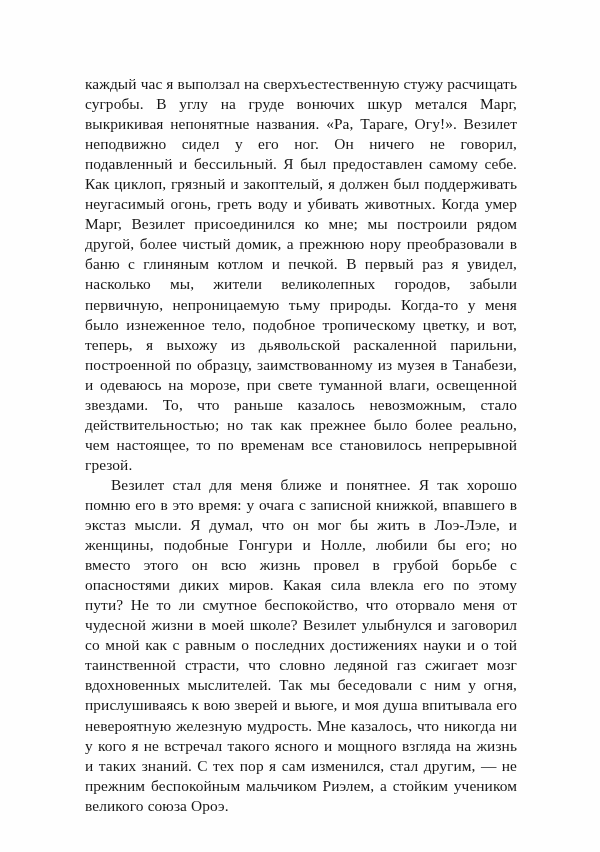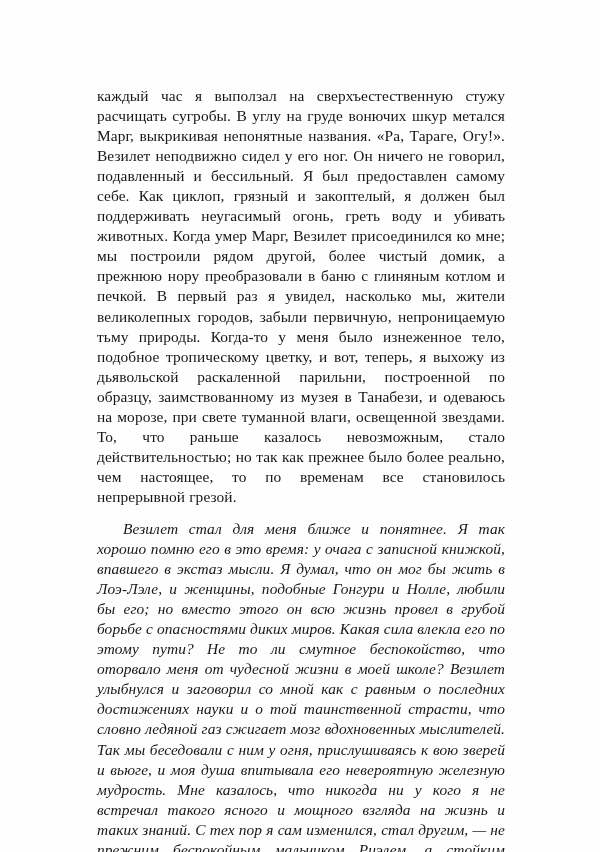--- a/index.html
+++ b/index.html
@@ -28,38 +28,37 @@
   }
 
   .text-block {
     position: absolute;
     left: 85px;
     top: 74px;
     width: 432px;
   }
 
   .para {
-    margin: 12px;
+    margin: 0;
     text-align: justify;
     text-justify: inter-word;
     font-size: 15.4px;
     line-height: 20.05px;
     letter-spacing: 0.005em;
     word-spacing: 0.01em;
     hyphens: manual;
     color: #161616;
   }
 
   .para + .para {
     margin-top: 0;
   }
 
   .para.indent {
     text-indent: 26px;
-    font-style: italic;
   }
 
   
   .para:last-of-type {
     text-align: justify;
   }
 
   .page-number {
     position: absolute;
     left: 0;

